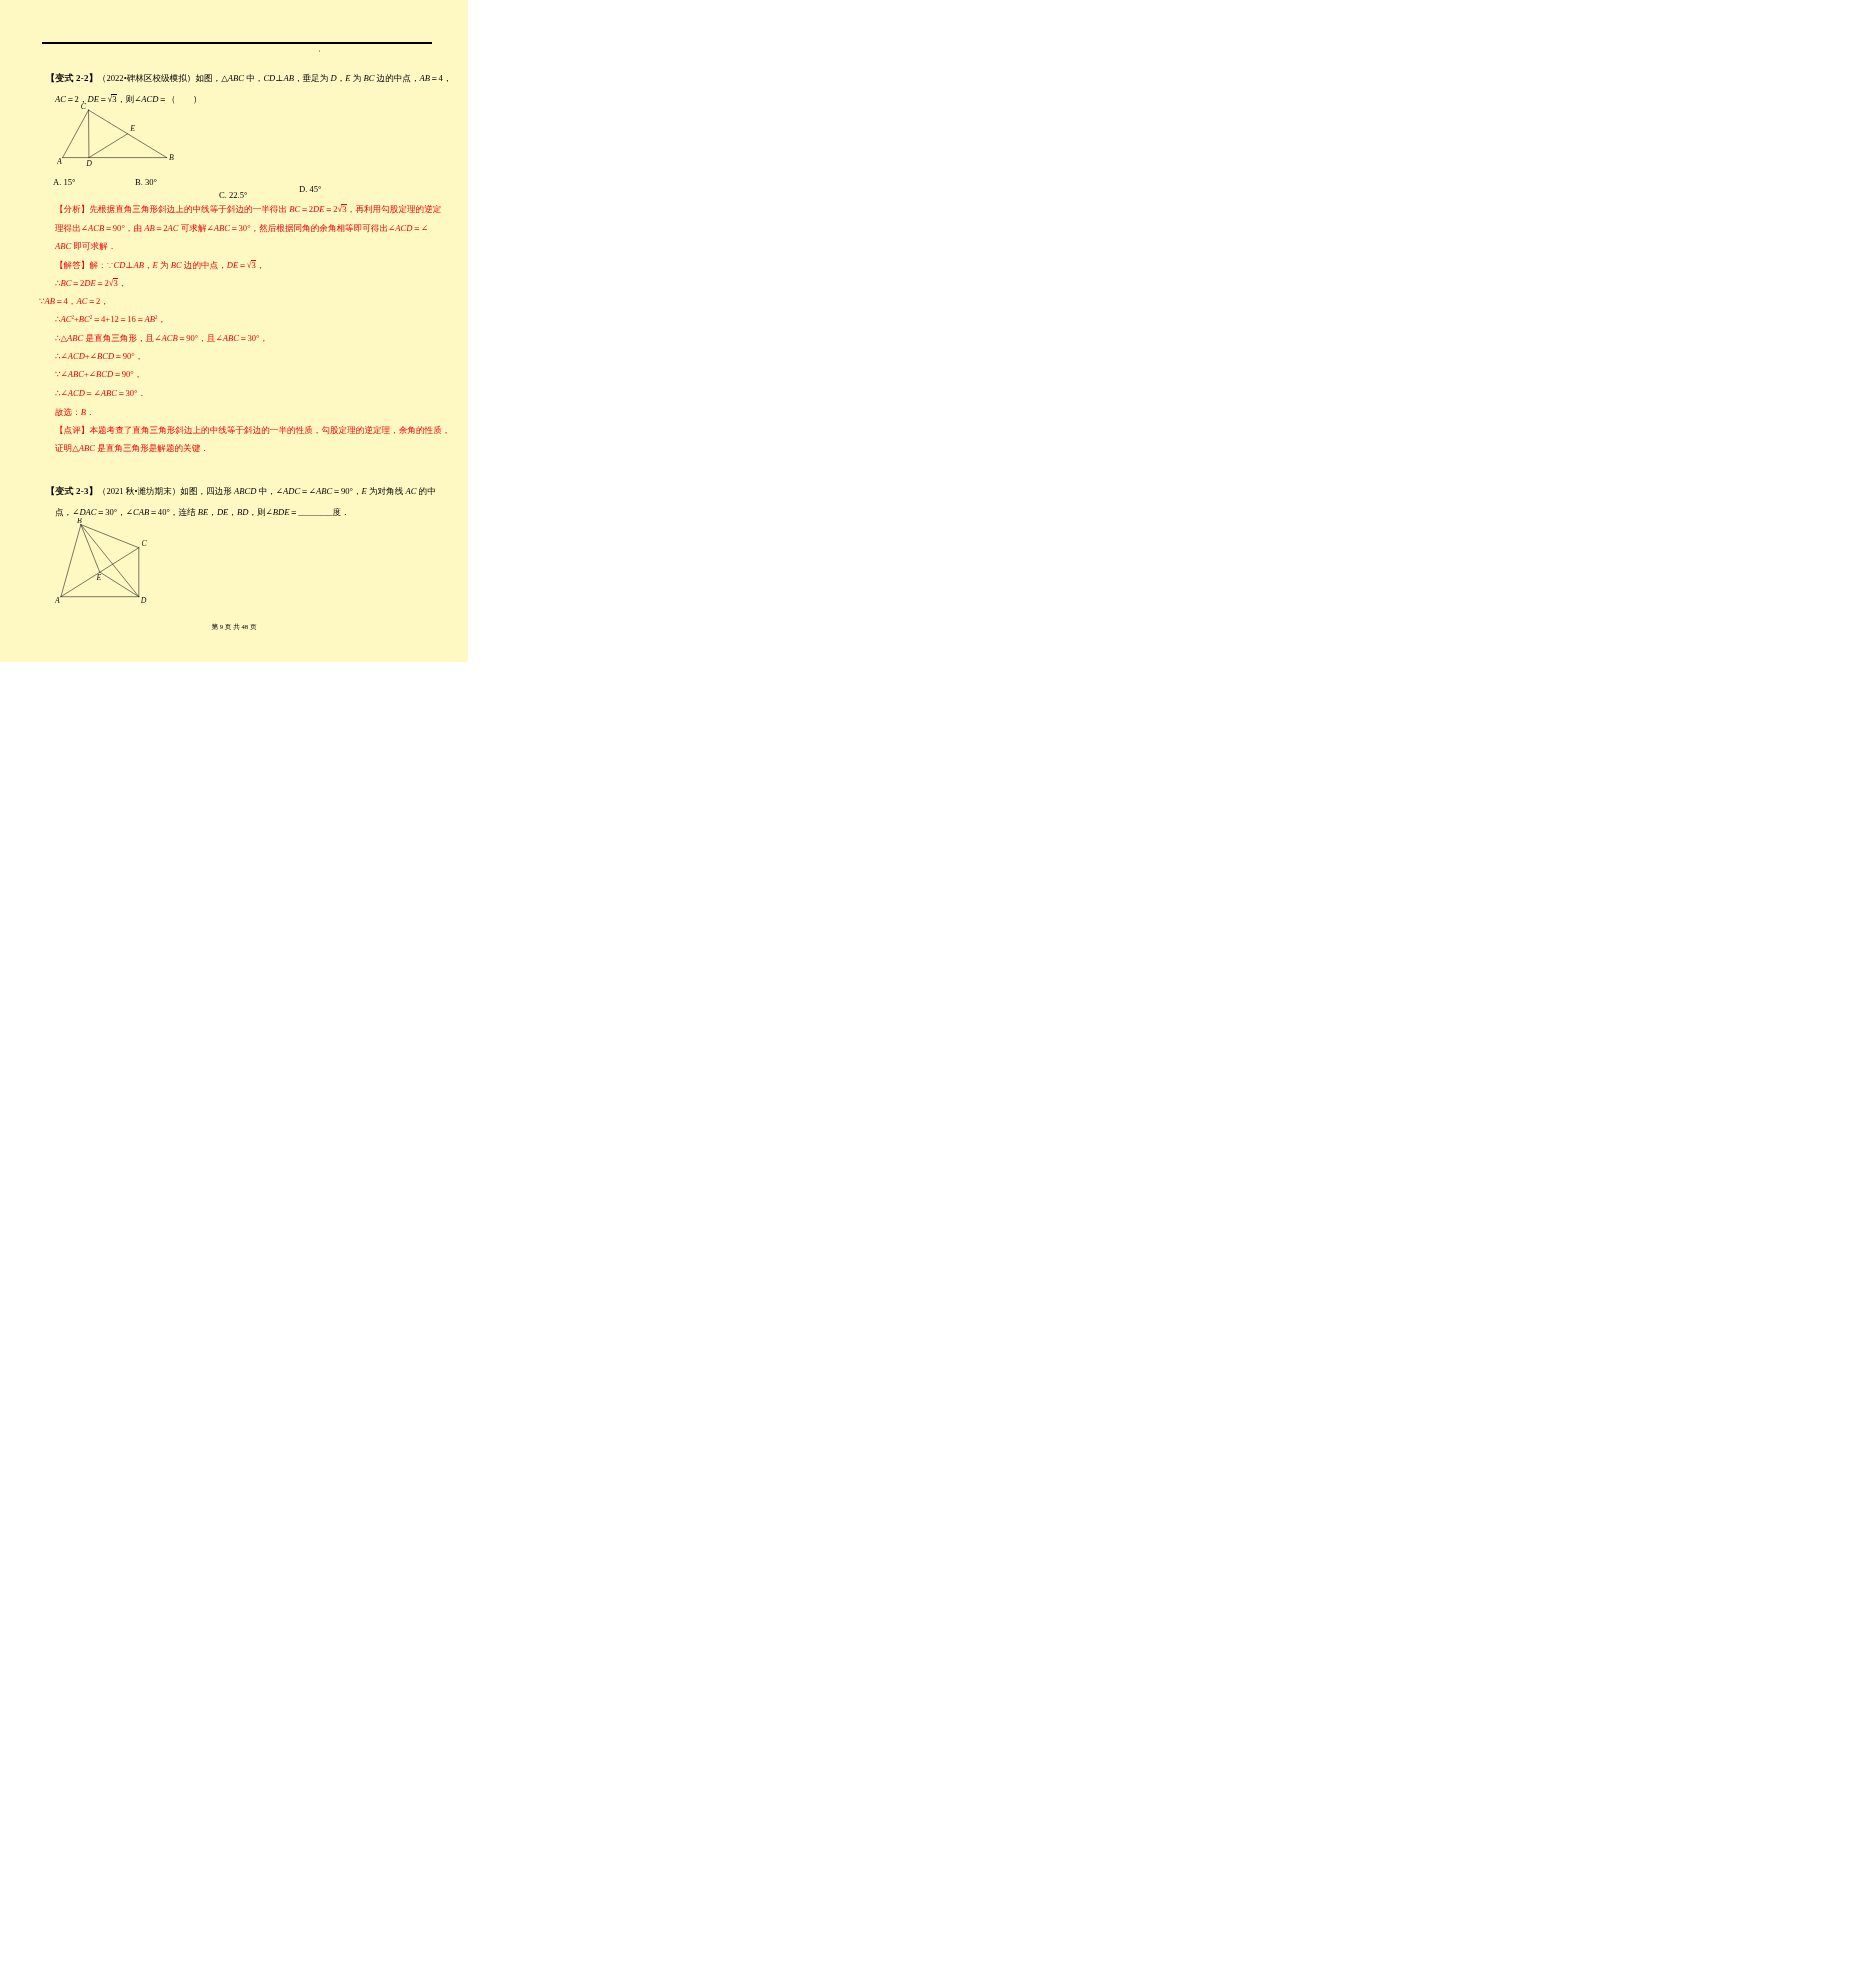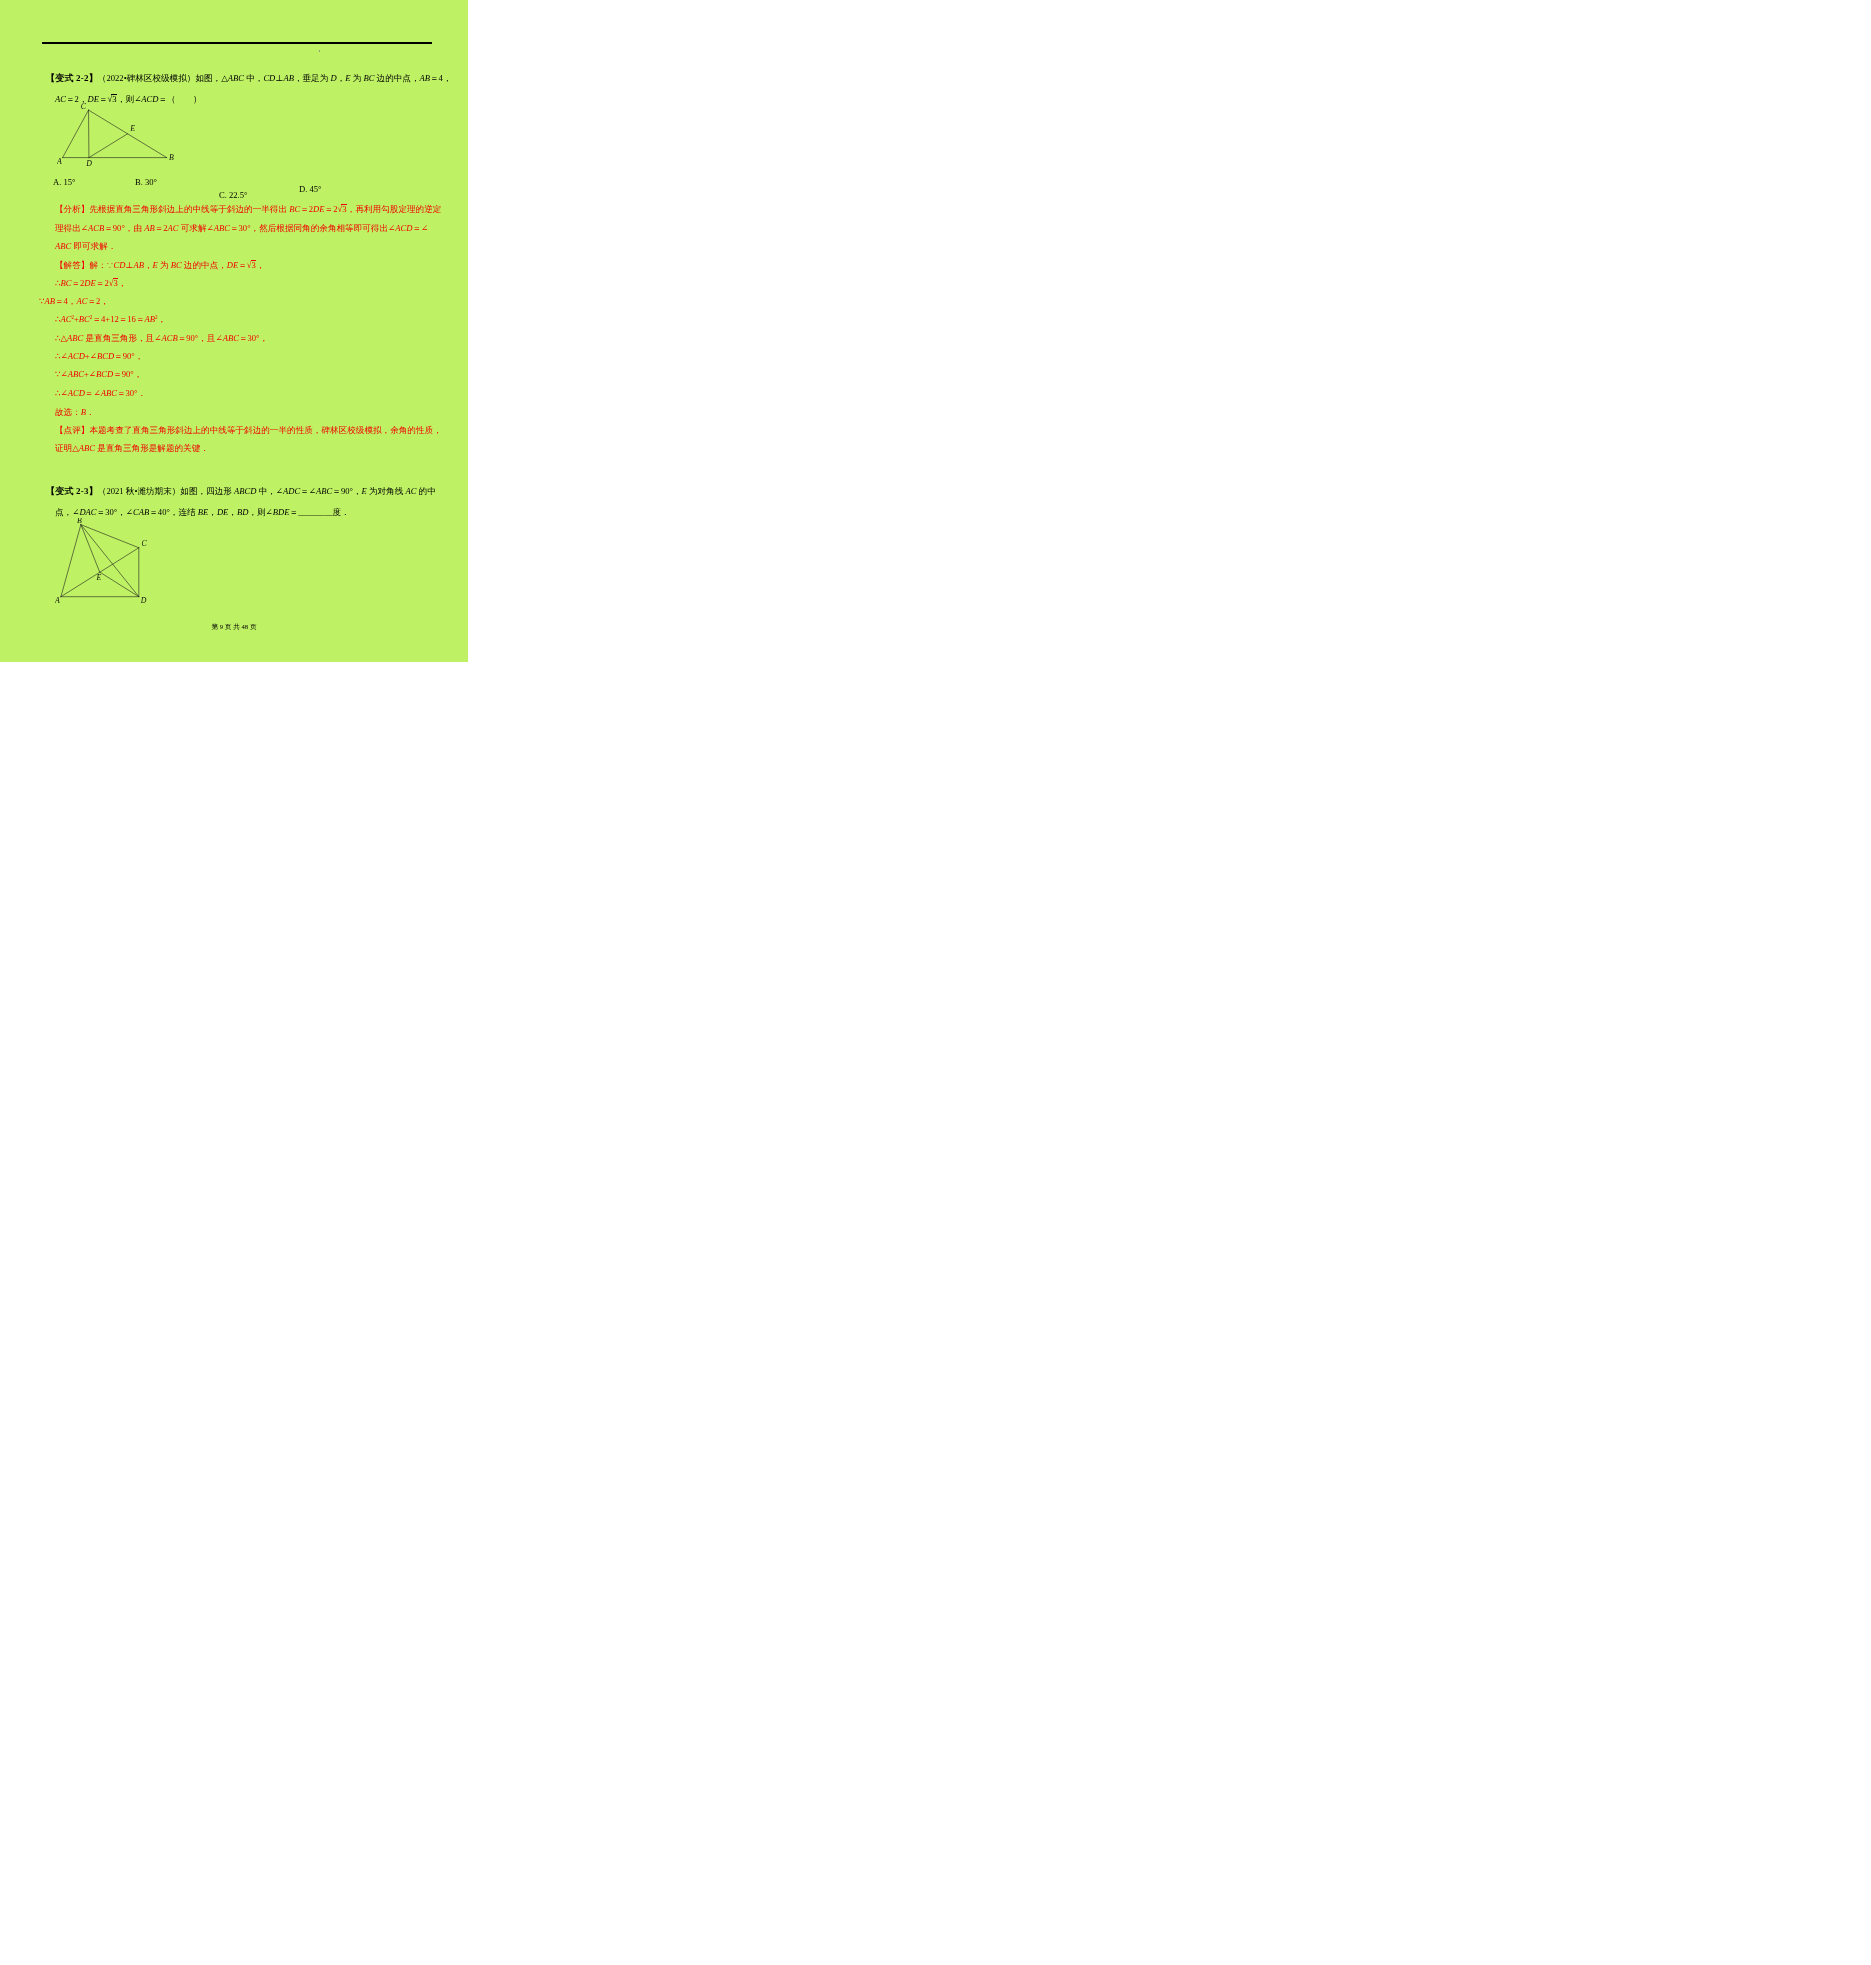--- a/index.html
+++ b/index.html
@@ -1,20 +1,20 @@
 <!DOCTYPE html>
 <html style="font-size:6.3px"><head>
 <meta charset="utf-8">
 <style>
   html,body{margin:0;padding:0;background:#ffffff;}
   .page{
     position:relative;
     width:468px;
     height:662px;
-    background:#bef264;
+    background:#fef9c3;
     overflow:hidden;
     font-family:"Liberation Serif","DejaVu Serif",serif;
     color:#000000;
   }
   .hrule{
     position:absolute;
     left:42px; top:42px;
     width:390px; height:1.6px;
     background:#000000;
   }
@@ -88,21 +88,21 @@
   <p class="line red" style="left:55px; top:251px;"><span>【解答】解：∵</span><span class="mi">CD</span><span>⊥</span><span class="mi">AB</span><span>，</span><span class="mi">E</span><span> 为 </span><span class="mi">BC</span><span> 边的中点，</span><span class="mi">DE</span><span>＝</span><span class="sqrt"><span class="rsign">√</span><span class="rad">3</span></span><span>，</span></p>
   <p class="line red" style="left:55px; top:269px;text-align:right;"><span>∴</span><span class="mi">BC</span><span>＝2</span><span class="mi">DE</span><span>＝2</span><span class="sqrt"><span class="rsign">√</span><span class="rad">3</span></span><span>，</span></p>
   <p class="line red" style="left:39px; top:287px;"><span>∵</span><span class="mi">AB</span><span>＝4，</span><span class="mi">AC</span><span>＝2，</span></p>
   <p class="line red" style="left:55px; top:305px;"><span>∴</span><span class="mi">AC</span><span class="sup">2</span><span>+</span><span class="mi">BC</span><span class="sup">2</span><span>＝4+12＝16＝</span><span class="mi">AB</span><span class="sup">2</span><span>，</span></p>
   <p class="line red" style="left:55px; top:324px;"><span>∴△</span><span class="mi">ABC</span><span> 是直角三角形，且∠</span><span class="mi">ACB</span><span>＝90°，且∠</span><span class="mi">ABC</span><span>＝30°，</span></p>
   <p class="line red" style="left:55px; top:342px;"><span>∴∠</span><span class="mi">ACD</span><span>+∠</span><span class="mi">BCD</span><span>＝90°，</span></p>
   <p class="line red" style="left:55px; top:360px;"><span>∵∠</span><span class="mi">ABC</span><span>+∠</span><span class="mi">BCD</span><span>＝90°，</span></p>
   <p class="line red" style="left:55px; top:379px;"><span>∴∠</span><span class="mi">ACD</span><span>＝∠</span><span class="mi">ABC</span><span>＝30°．</span></p>
   <p class="line red" style="left:55px; top:398px;"><span>故选：</span><span class="mi">B</span><span>．</span></p>
 
-  <p class="line red" style="left:55px; top:416px;"><span>【点评】本题考查了直角三角形斜边上的中线等于斜边的一半的性质，碑林区校级模拟，余角的性质，</span></p>
+  <p class="line red" style="left:55px; top:416px;"><span>【点评】本题考查了直角三角形斜边上的中线等于斜边的一半的性质，勾股定理的逆定理，余角的性质，</span></p>
   <p class="line red" style="left:55px; top:434px;"><span>证明△</span><span class="mi">ABC</span><span> 是直角三角形是解题的关键．</span></p>
 
   <p class="line" style="left:46px; top:477px;"><span class="tagb">【变式 2-3】</span><span>（2021 秋•潍坊期末）如图，四边形 </span><span class="mi">ABCD</span><span> 中，∠</span><span class="mi">ADC</span><span>＝∠</span><span class="mi">ABC</span><span>＝90°，</span><span class="mi">E</span><span> 为对角线 </span><span class="mi">AC</span><span> 的中</span></p>
   <p class="line" style="left:55px; top:498px;"><span>点，∠</span><span class="mi">DAC</span><span>＝30°，∠</span><span class="mi">CAB</span><span>＝40°，连结 </span><span class="mi">BE</span><span>，</span><span class="mi">DE</span><span>，</span><span class="mi">BD</span><span>，则∠</span><span class="mi">BDE</span><span>＝</span><span>________</span><span>度．</span></p>
 
   <svg class="fig" style="left:55px; top:518px;" width="96" height="92" viewBox="0 0 245 235">
     <line x1="15" y1="201" x2="66" y2="17"></line>
     <line x1="66" y1="17" x2="214" y2="76"></line>
     <line x1="214" y1="76" x2="214" y2="201"></line>
     <line x1="214" y1="201" x2="15" y2="201"></line>

